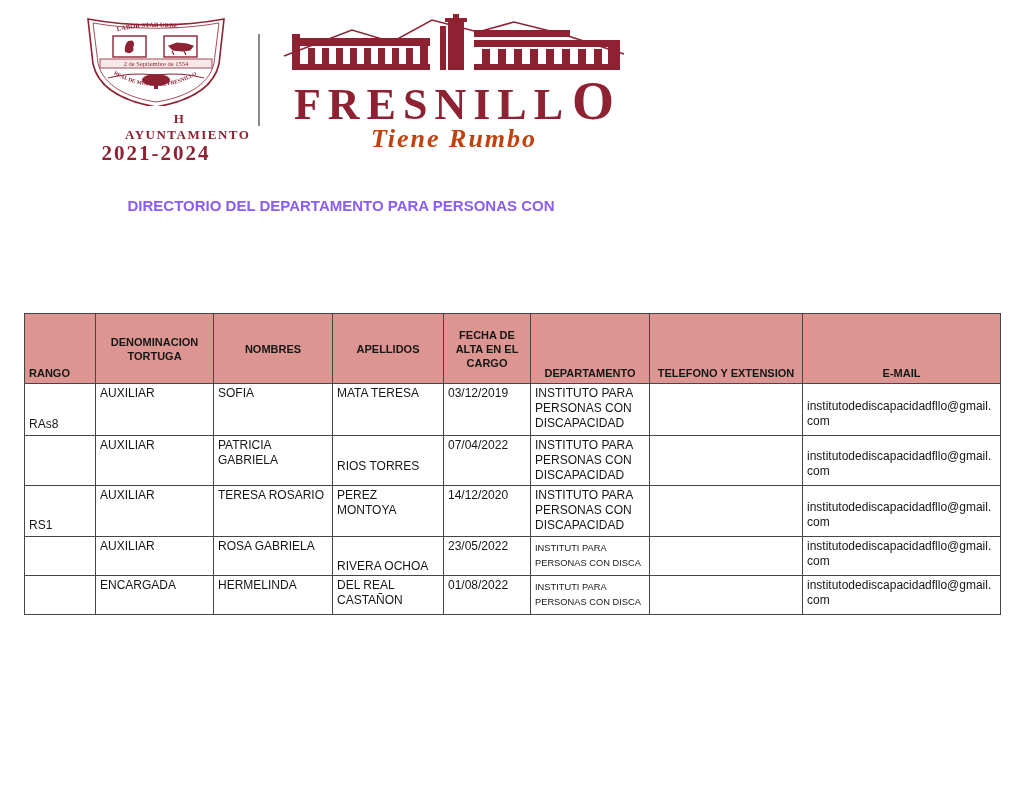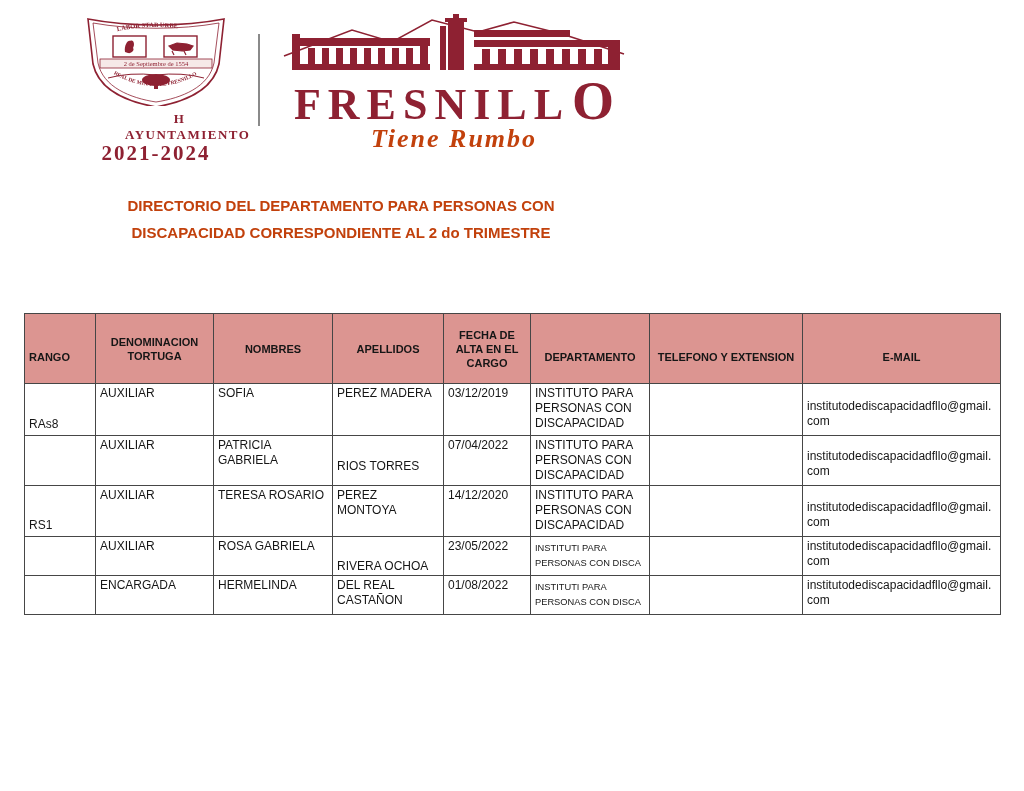--- a/index.html
+++ b/index.html
@@ -19,30 +19,30 @@
   .brand { position:absolute; left:278px; top:14px; width:352px; text-align:center; }
   .brand-name { display:flex; justify-content:center; align-items:baseline; color:#8e2132;
     font-family:"Liberation Serif", serif; font-weight:700; margin-top:-6px; }
   .brand-name .main { font-size:44px; letter-spacing:7px; }
   .brand-name .big-o { font-size:54px; margin-left:2px; }
   .brand-tagline { font-family:"Liberation Serif", serif; font-style:italic; font-weight:700;
     font-size:26px; color:#c2410c; letter-spacing:2px; margin-top:-8px; }
 
   
   .doc-title { position:absolute; left:118px; top:192px; width:446px; text-align:center;
-    font-weight:700; font-size:15px; line-height:27px; color:#c2410c; }
+    font-weight:700; font-size:15px; line-height:27px; color:#8b5cf6; }
   .doc-title .t3 { margin-top:9px; }
 
   
   table.directory { position:absolute; left:24px; top:313px; width:976px;
     border-collapse:collapse; table-layout:fixed; font-size:12px; color:#161616; }
   .directory th, .directory td { border:1px solid #464646; padding:2px 4px; overflow:hidden; }
   .directory thead th { background:#dc9591; font-weight:700; font-size:11px; line-height:14px;
     vertical-align:middle; text-align:center; }
-  .directory thead th.va-b { vertical-align:bottom; padding-bottom:19px; }
+  .directory thead th.va-b { vertical-align:bottom; padding-bottom:3px; }
   .directory thead th.ta-l { text-align:left; }
   .directory td { vertical-align:top; text-align:left; line-height:15px; }
   td.rango { vertical-align:bottom; padding-bottom:3px; }
   td.email { vertical-align:bottom; word-break:break-all; line-height:15px; padding-bottom:6px; }
   td.apellidos-low { vertical-align:bottom; padding-bottom:11px; }
   td.apellidos-bottom { vertical-align:bottom; padding-bottom:1px; }
   td.dept-small { font-size:9.3px; line-height:15px; vertical-align:middle; }
   span.narrow { display:inline-block; max-width:76px; }
 </style>
 </head>
@@ -125,21 +125,20 @@
     </svg>
     <div class="brand-name">
       <span class="main">FRESNILL</span>
         <span class="big-o">O</span>
     </div>
     <div class="brand-tagline">Tiene Rumbo</div>
   </div>
 
   <div class="doc-title">
     <div class="t1">DIRECTORIO DEL DEPARTAMENTO PARA PERSONAS CON</div>
-    <div class="t2">DISCAPACIDAD CORRESPONDIENTE AL 2 do TRIMESTRE</div>
   </div>
 
   <table class="directory">
     <colgroup>
       <col style="width:71px">
         <col style="width:118px">
         <col style="width:119px">
         <col style="width:111px">
       <col style="width:87px">
         <col style="width:119px">
@@ -156,21 +155,21 @@
         <th class="va-b">DEPARTAMENTO</th>
         <th class="va-b">TELEFONO Y EXTENSION</th>
         <th class="va-b">E-MAIL</th>
       </tr>
     </thead>
     <tbody>
       <tr style="height:52px;">
         <td class="rango">RAs8</td>
         <td>AUXILIAR</td>
         <td>SOFIA</td>
-        <td>PEREZ MADERA</td>
+        <td>MATA TERESA</td>
         <td>03/12/2019</td>
         <td>INSTITUTO PARA PERSONAS CON DISCAPACIDAD</td>
         <td></td>
         <td class="email">institutodediscapacidadfllo@gmail.com</td>
       </tr>
       <tr style="height:50px;">
         <td class="rango"></td>
         <td>AUXILIAR</td>
         <td><span class="narrow">PATRICIA GABRIELA</span></td>
         <td class="apellidos-low">RIOS TORRES</td>

